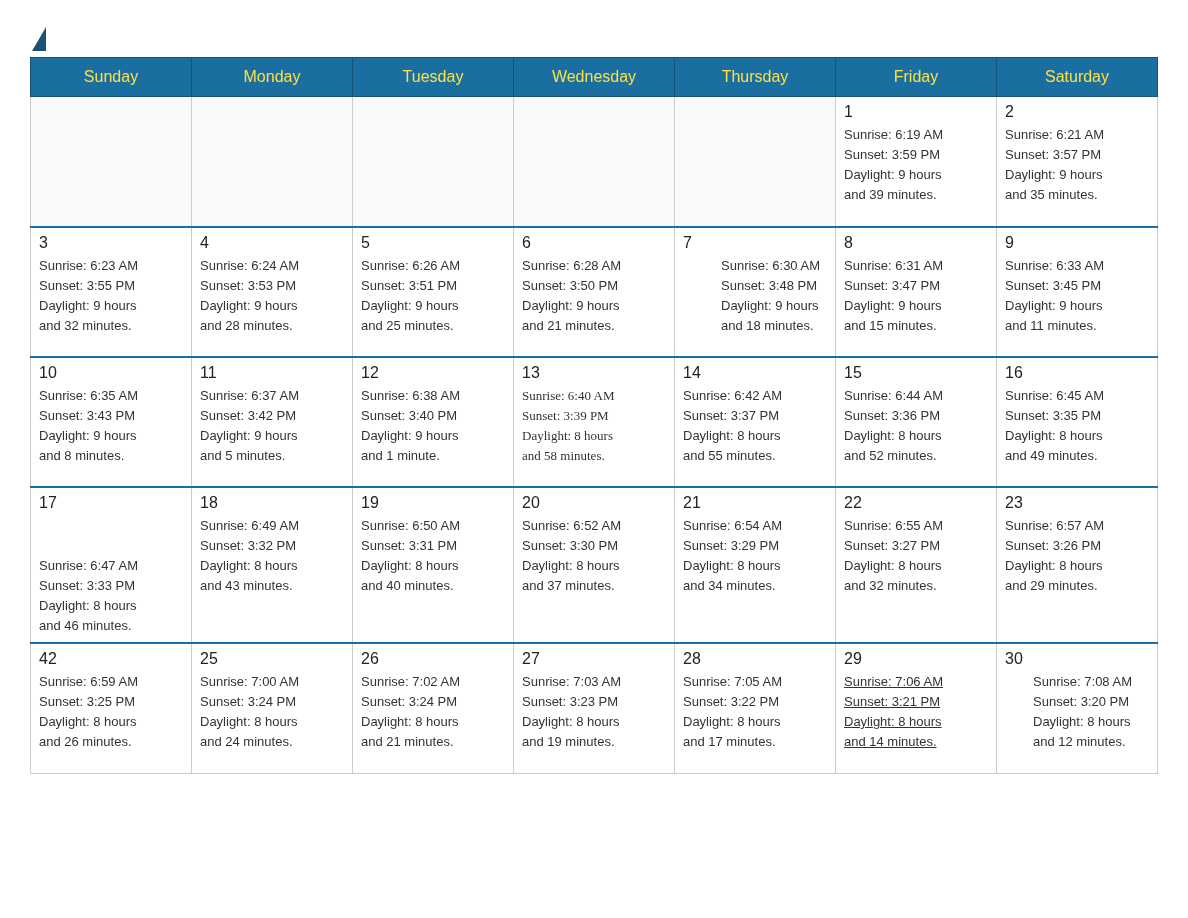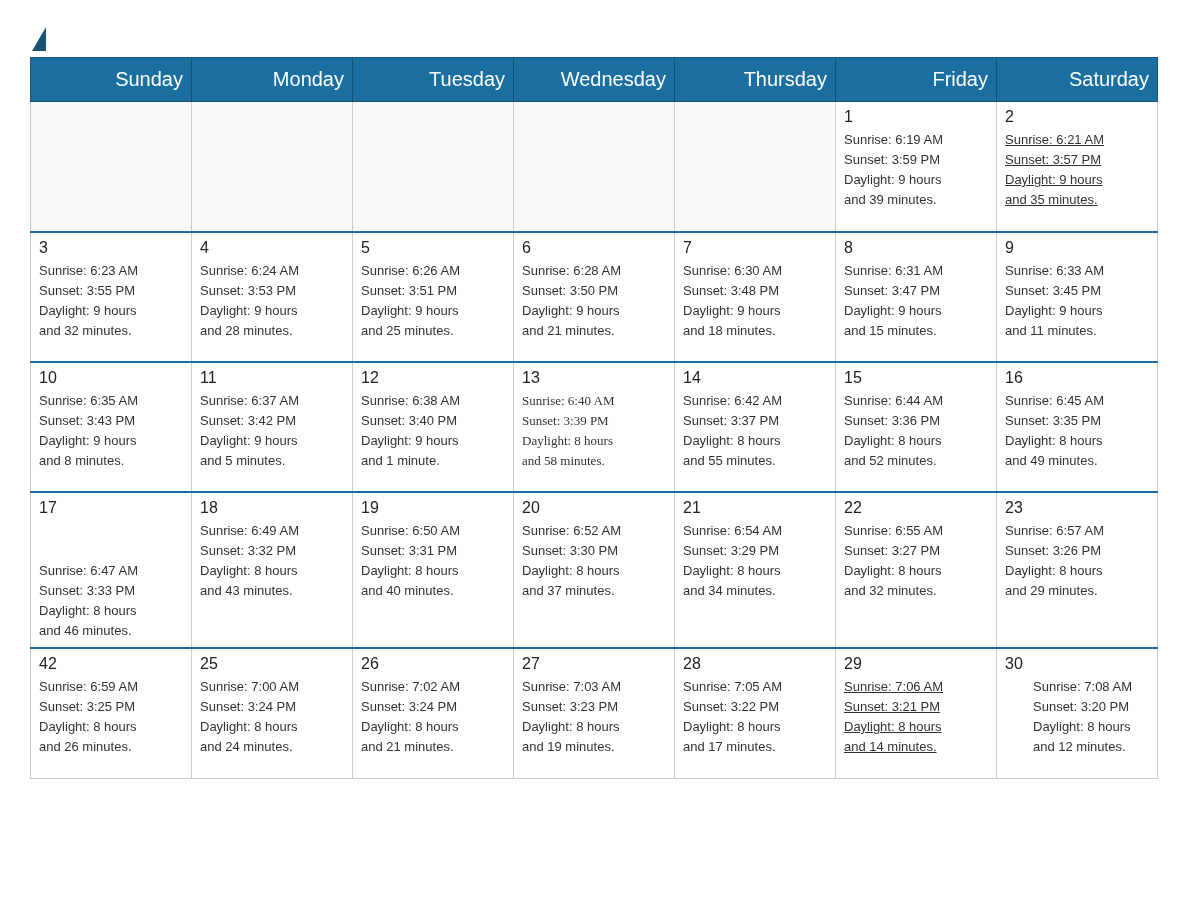--- a/index.html
+++ b/index.html
@@ -63,24 +63,24 @@
       font-weight: 400;
       margin-top: 4px;
     }
     .calendar {
       width: 100%;
       border-collapse: collapse;
       margin-top: 10px;
     }
     .calendar th {
       background: #1a6fa0;
-      color: #ffffff;
+      color: #fde047;
       padding: 10px 8px;
-      text-align: right;
-      font-size: 20px;
+      text-align: center;
+      font-size: 16px;
       font-weight: 500;
       border: 1px solid #1a5276;
     }
     .calendar td {
       vertical-align: top;
       border: 1px solid #ccc;
       padding: 6px 8px;
       font-size: 13px;
       color: #333;
       width: 14.28%;
@@ -144,21 +144,21 @@
         <td class="empty-cell"></td>
         <td>
           <span class="day-number">1</span>
           <div class="day-info" style="white-space: pre-line;">Sunrise: 6:19 AM
 Sunset: 3:59 PM
 Daylight: 9 hours
 and 39 minutes.</div>
         </td>
         <td>
           <span class="day-number">2</span>
-          <div class="day-info" style="white-space: pre-line; text-decoration: underline;">Sunrise: 6:21 AM
+          <div class="day-info" style="white-space: pre-line;">Sunrise: 6:21 AM
 Sunset: 3:57 PM
 Daylight: 9 hours
 and 35 minutes.</div>
         </td>
       </tr>
       <tr class="row-divider">
         <td>
           <span class="day-number">3</span>
           <div class="day-info" style="white-space: pre-line;">Sunrise: 6:23 AM
 Sunset: 3:55 PM
@@ -181,21 +181,21 @@
         </td>
         <td>
           <span class="day-number">6</span>
           <div class="day-info" style="white-space: pre-line;">Sunrise: 6:28 AM
 Sunset: 3:50 PM
 Daylight: 9 hours
 and 21 minutes.</div>
         </td>
         <td>
           <span class="day-number">7</span>
-          <div class="day-info" style="white-space: pre-line;">Sunrise: 6:30 AM
+          <div class="day-info" style="white-space: pre-line; margin-left: 38px;">Sunrise: 6:30 AM
 Sunset: 3:48 PM
 Daylight: 9 hours
 and 18 minutes.</div>
         </td>
         <td>
           <span class="day-number">8</span>
           <div class="day-info" style="white-space: pre-line;">Sunrise: 6:31 AM
 Sunset: 3:47 PM
 Daylight: 9 hours
 and 15 minutes.</div>

